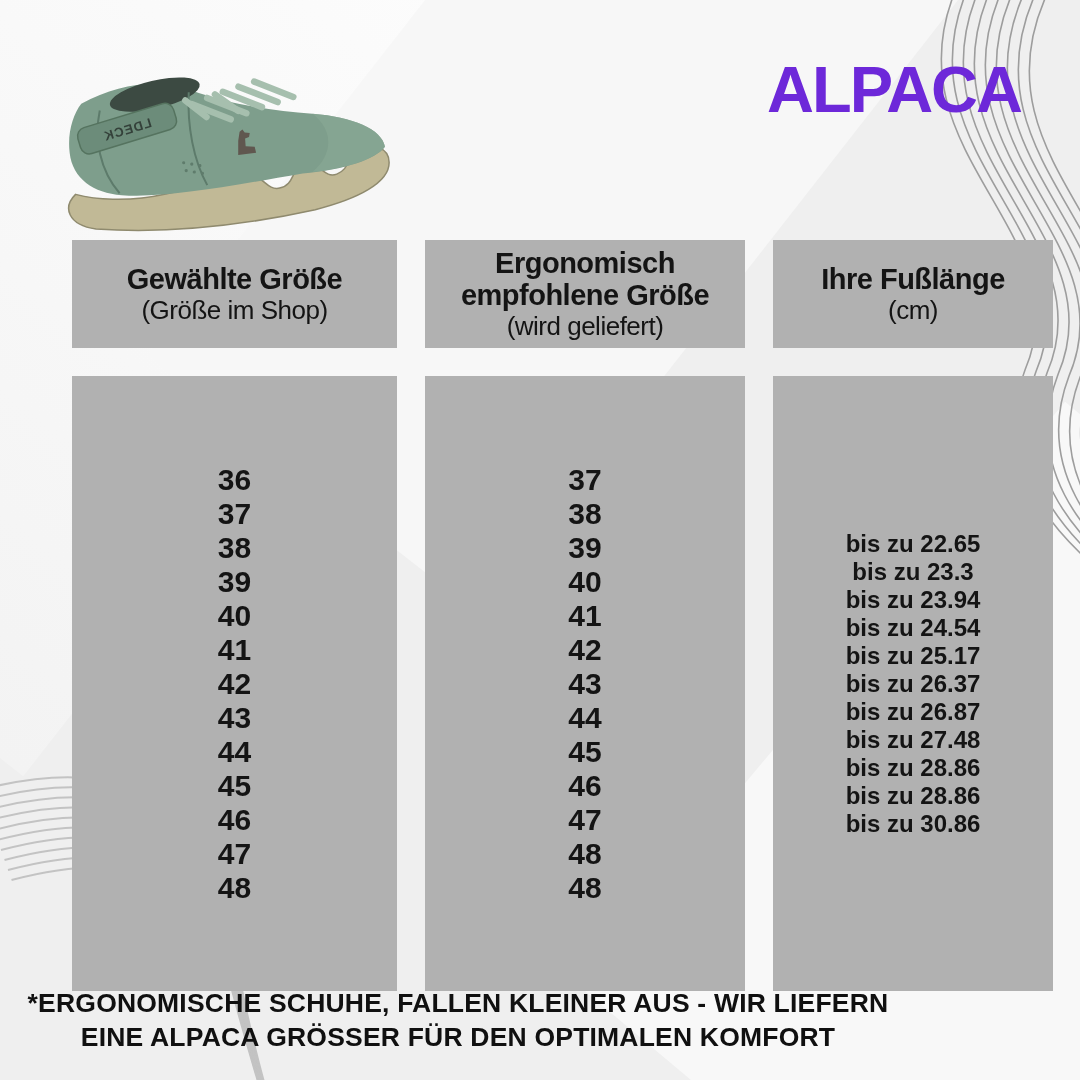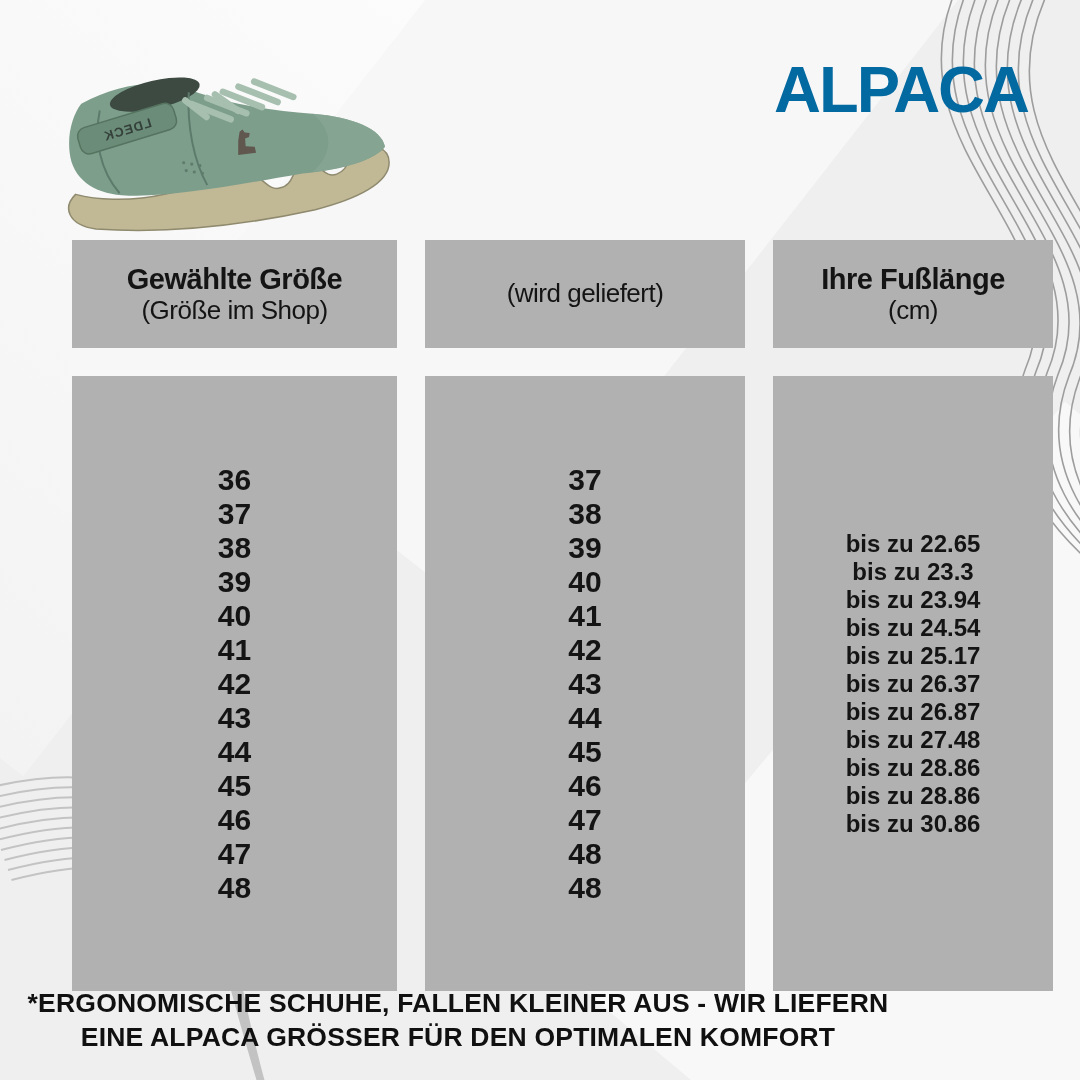--- a/index.html
+++ b/index.html
@@ -16,22 +16,22 @@
   .band3{left:760px;top:480px;width:520px;height:760px;transform:rotate(40deg);
     background:#f8f8f8;}
   .waves{position:absolute;pointer-events:none;}
   .waves-tr{top:0;right:0;}
   .waves-bl{left:0;top:750px;}
 
   
   .shoe{position:absolute;left:42px;top:38px;width:360px;height:205px;}
 
   
-  .title{position:absolute;top:58px;right:52px;text-align:right;z-index:2;
-    font-weight:900;font-size:65px;line-height:0.99;letter-spacing:-2px;color:#0369a1;}
+  .title{position:absolute;top:58px;right:59px;text-align:right;z-index:2;
+    font-weight:900;font-size:65px;line-height:0.99;letter-spacing:-2px;color:#6d28d9;}
 
   
   .size-table{position:absolute;left:72px;top:240px;width:936px;z-index:1;
     display:grid;grid-template-columns:325px 320px 280px;
     column-gap:5px;row-gap:5px;gap:28px;}
   .hdr-cell{background:#b1b1b1;height:108px;display:flex;flex-direction:column;
     align-items:center;justify-content:center;text-align:center;line-height:1.12;}
   .hdr-title{font-weight:700;font-size:29px;letter-spacing:-0.5px;padding:0 14px;}
   .hdr-sub{font-weight:400;font-size:26px;letter-spacing:-0.5px;}
   .body-col{background:#b1b1b1;height:615px;display:flex;flex-direction:column;
@@ -132,20 +132,21 @@
   <div class="title">
     <div>ALPACA</div>
   </div>
 
   <div class="size-table">
     <div class="hdr-cell">
       <div class="hdr-title">Gewählte Größe</div>
       <div class="hdr-sub">(Größe im Shop)</div>
     </div>
     <div class="hdr-cell">
+      <div class="hdr-title">Ergonomisch empfohlene Größe</div>
       <div class="hdr-sub">(wird geliefert)</div>
     </div>
     <div class="hdr-cell">
       <div class="hdr-title">Ihre Fußlänge</div>
       <div class="hdr-sub">(cm)</div>
     </div>
 
     <div class="body-col col-shop">
         <div class="cell-line">36</div>
         <div class="cell-line">37</div>

